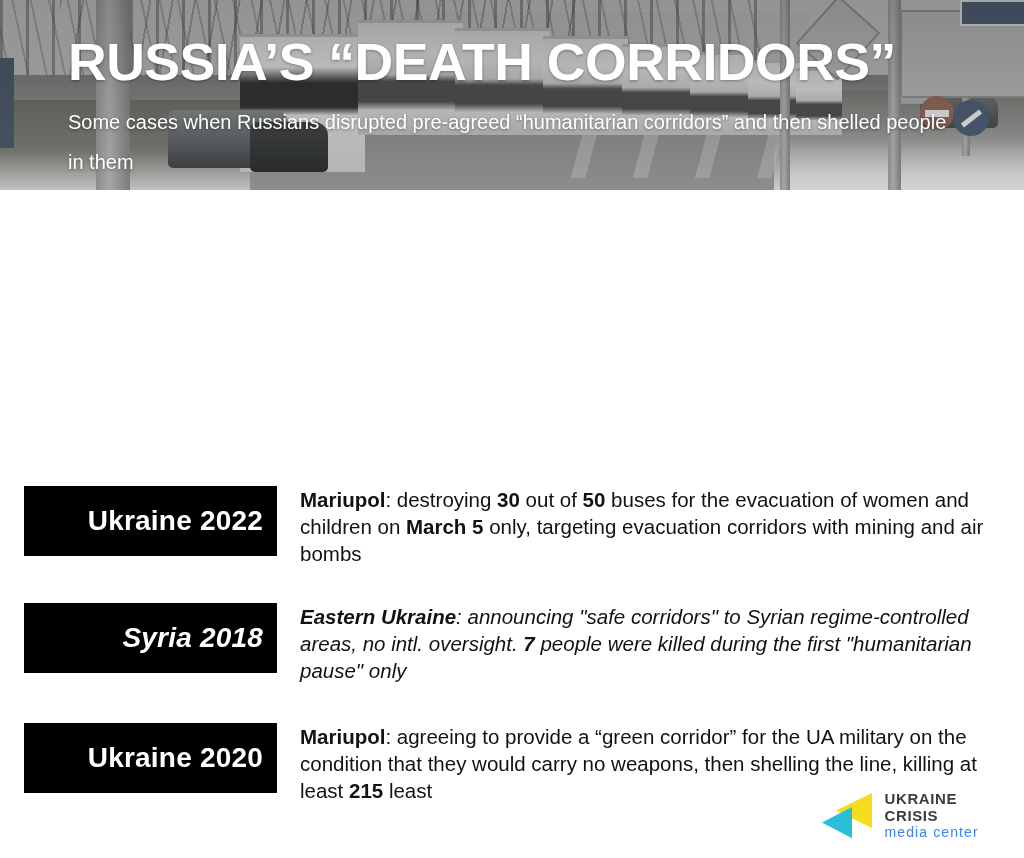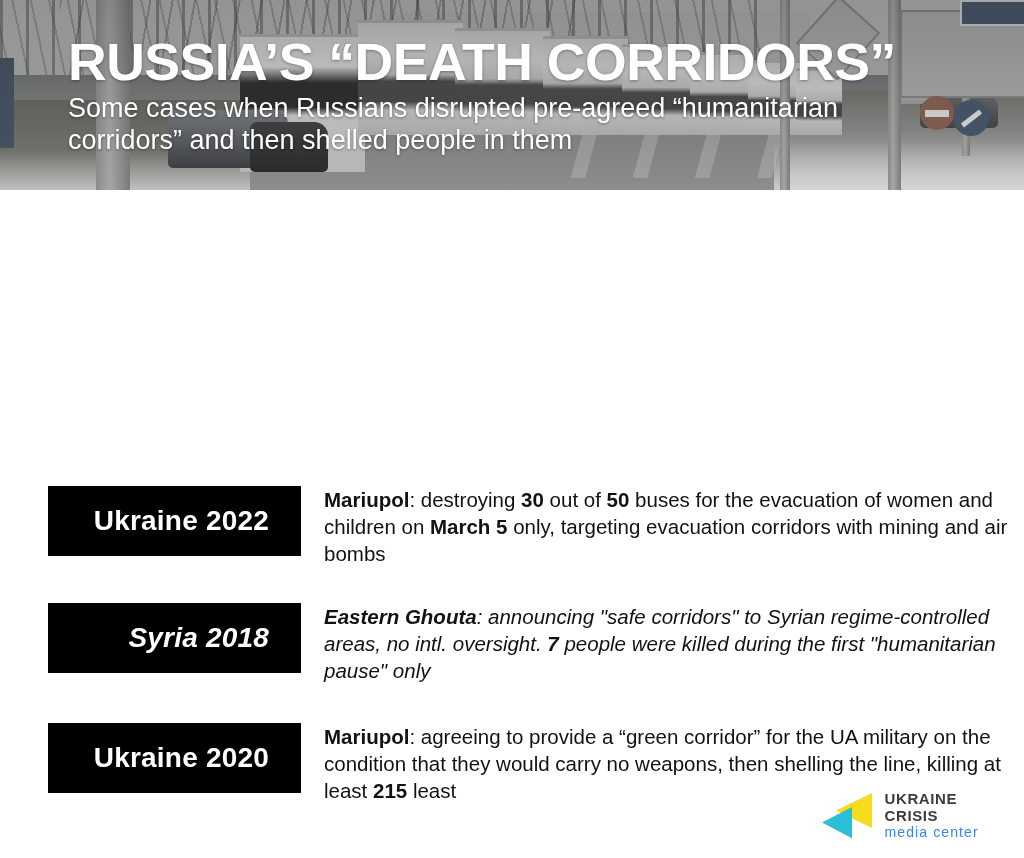--- a/index.html
+++ b/index.html
@@ -161,52 +161,52 @@
     line-height: 56px;
     letter-spacing: -0.5px;
     transform: scaleX(1.03);
     transform-origin: left center;
     white-space: nowrap;
     text-shadow: 0 1px 3px rgba(0,0,0,.35);
     margin: 0;
   }
   .hero-sub {
     color: #ffffff;
-    font-size: 27px;
-    line-height: 32px;
+    font-size: 20px;
+    line-height: 40px;
     font-weight: normal;
     width: 880px;
-    margin: 2px 0 0 0;
+    margin: 12px 0 0 0;
     text-shadow: 0 1px 3px rgba(0,0,0,.40);
   }
 
   
   .rows {
     position: relative;
     padding: 0;
   }
   .row {
     position: absolute;
     left: 0;
     width: 1024px;
     display: flex;
     align-items: flex-start;
   }
   .tag {
     width: 253px;
     min-width: 253px;
     height: 70px;
-    margin-left: 48px;
+    margin-left: 24px;
     background: #000000;
     color: #ffffff;
     display: flex;
     align-items: center;
     justify-content: flex-end;
     box-sizing: border-box;
-    padding-right: 32px;
+    padding-right: 14px;
     font-size: 28px;
     font-weight: bold;
     letter-spacing: 0.2px;
   }
   .desc {
     margin-left: 23px;
     width: 690px;
     color: #121212;
     font-size: 20.5px;
     line-height: 27px;
@@ -310,21 +310,21 @@
   </div>
 </div>
 
 <div class="rows">
   <div class="row" style="top:296px;">
     <div class="tag">Ukraine 2022</div>
     <div class="desc"><b>Mariupol</b><span>: destroying </span><b>30</b><span> out of </span><b>50</b><span> buses for the evacuation of women and children on </span><b>March 5</b><span> only, targeting evacuation corridors with mining and air bombs</span></div>
   </div>
   <div class="row" style="top:413px;font-style:italic;">
     <div class="tag">Syria 2018</div>
-    <div class="desc"><b>Eastern Ghouta</b><span>: announcing "safe corridors" to Syrian regime-controlled areas, no intl. oversight. </span><b>7</b><span> people were killed during the first "humanitarian pause" only</span></div>
+    <div class="desc"><b>Eastern Ukraine</b><span>: announcing "safe corridors" to Syrian regime-controlled areas, no intl. oversight. </span><b>7</b><span> people were killed during the first "humanitarian pause" only</span></div>
   </div>
   <div class="row" style="top:533px;">
     <div class="tag">Ukraine 2020</div>
     <div class="desc"><b>Mariupol</b><span>: agreeing to provide a “green corridor” for the UA military on the condition that they would carry no weapons, then shelling the line, killing at least </span><b>215</b><span> least</span></div>
   </div>
 
 </div>
 
 <div class="logo">
   <div class="logo-mark">

